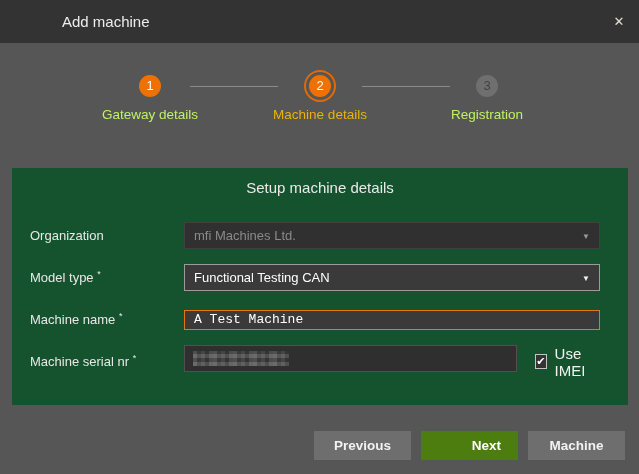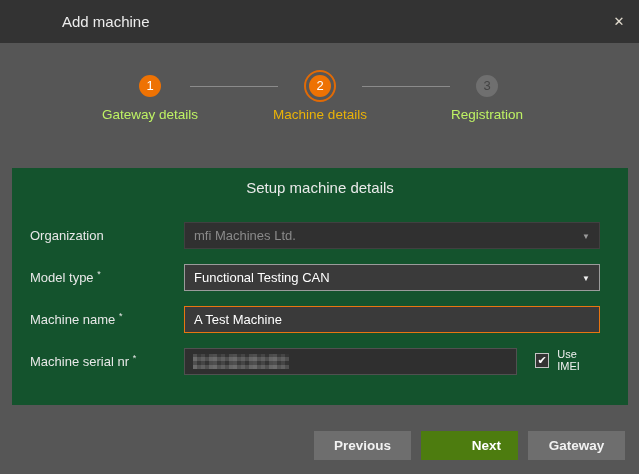--- a/index.html
+++ b/index.html
@@ -38,33 +38,33 @@
   .control{flex:1;display:flex;align-items:flex-start;}
   .selectbox{position:relative;height:27px;box-sizing:border-box;flex:1;display:flex;align-items:center;}
   .selectbox .sel-text{padding-left:9px;font-size:13px;}
   .selectbox .arrow{position:absolute;right:9px;top:50%;transform:translateY(-50%);font-size:8px;}
   .select-disabled{background:#303030;border:1px solid #404040;}
   .select-disabled .sel-text{color:#8a8a8a;}
   .select-disabled .arrow{color:#9a9a9a;}
   .select-normal{background:#3a3a3a;border:1px solid #9b9b9b;}
   .select-normal .sel-text{color:#ffffff;}
   .select-normal .arrow{color:#f0f0f0;}
-  .textinput{height:27px;box-sizing:border-box;flex:1;background:#3a3a3a;border:1px solid #e87511;
+  .textinput{height:20px;box-sizing:border-box;flex:1;background:#3a3a3a;border:1px solid #e87511;
     color:#ffffff;font-size:13px;padding:0 0 0 9px;outline:none;
-    font-family:Liberation Sans, sans-serif;}
+    font-family:Liberation Mono, monospace;}
   .serial-box{width:333px;flex:0 0 333px;height:27px;box-sizing:border-box;background:#2f2f2f;
     border:1px solid #505050;display:flex;align-items:center;}
   .pixelated{margin-left:8px;width:96px;height:15px;
     background-image:
       repeating-linear-gradient(0deg, rgba(255,255,255,0.10) 0 4px, rgba(0,0,0,0.12) 4px 8px),
       repeating-linear-gradient(90deg, #5a5a5a 0 4px, #414141 4px 8px, #4e4e4e 8px 12px, #3b3b3b 12px 16px, #555555 16px 20px);}
   .imei{display:flex;align-items:center;margin-left:18px;}
   .checkbox{width:15px;height:15px;box-sizing:border-box;background:#343434;border:1px solid #c4c4c4;
     color:#ffffff;font-size:11px;line-height:13px;text-align:center;cursor:pointer;}
-  .imei-label{margin-left:8px;font-size:11px;color:#f2f2f2;}
+  .imei-label{margin-left:8px;font-size:15px;color:#f2f2f2;}
   
   .footer{position:absolute;top:431px;right:14px;display:flex;}
   .btn{width:97px;height:29px;border:none;font-size:13.5px;font-weight:bold;color:#f2f2f2;
     cursor:pointer;font-family:"Liberation Sans","DejaVu Sans",sans-serif;}
   .btn-gray{background:#6e6e6e;}
   .btn-next{background:#4d7c0f;color:#ffffff;margin-left:10px;padding-left:40px;}
   .btn-cancel{margin-left:10px;}
 </style>
 </head>
 <body>
@@ -135,16 +135,16 @@
           </div>
         </div>
       </div>
 
     </div>
   </div>
 
   <div class="footer">
     <button class="btn btn-gray">Previous</button>
     <button class="btn btn-next">Next</button>
-    <button class="btn btn-gray btn-cancel">Gateway</button>
+    <button class="btn btn-gray btn-cancel">Machine</button>
   </div>
 
 </div>
 
 </body></html>

